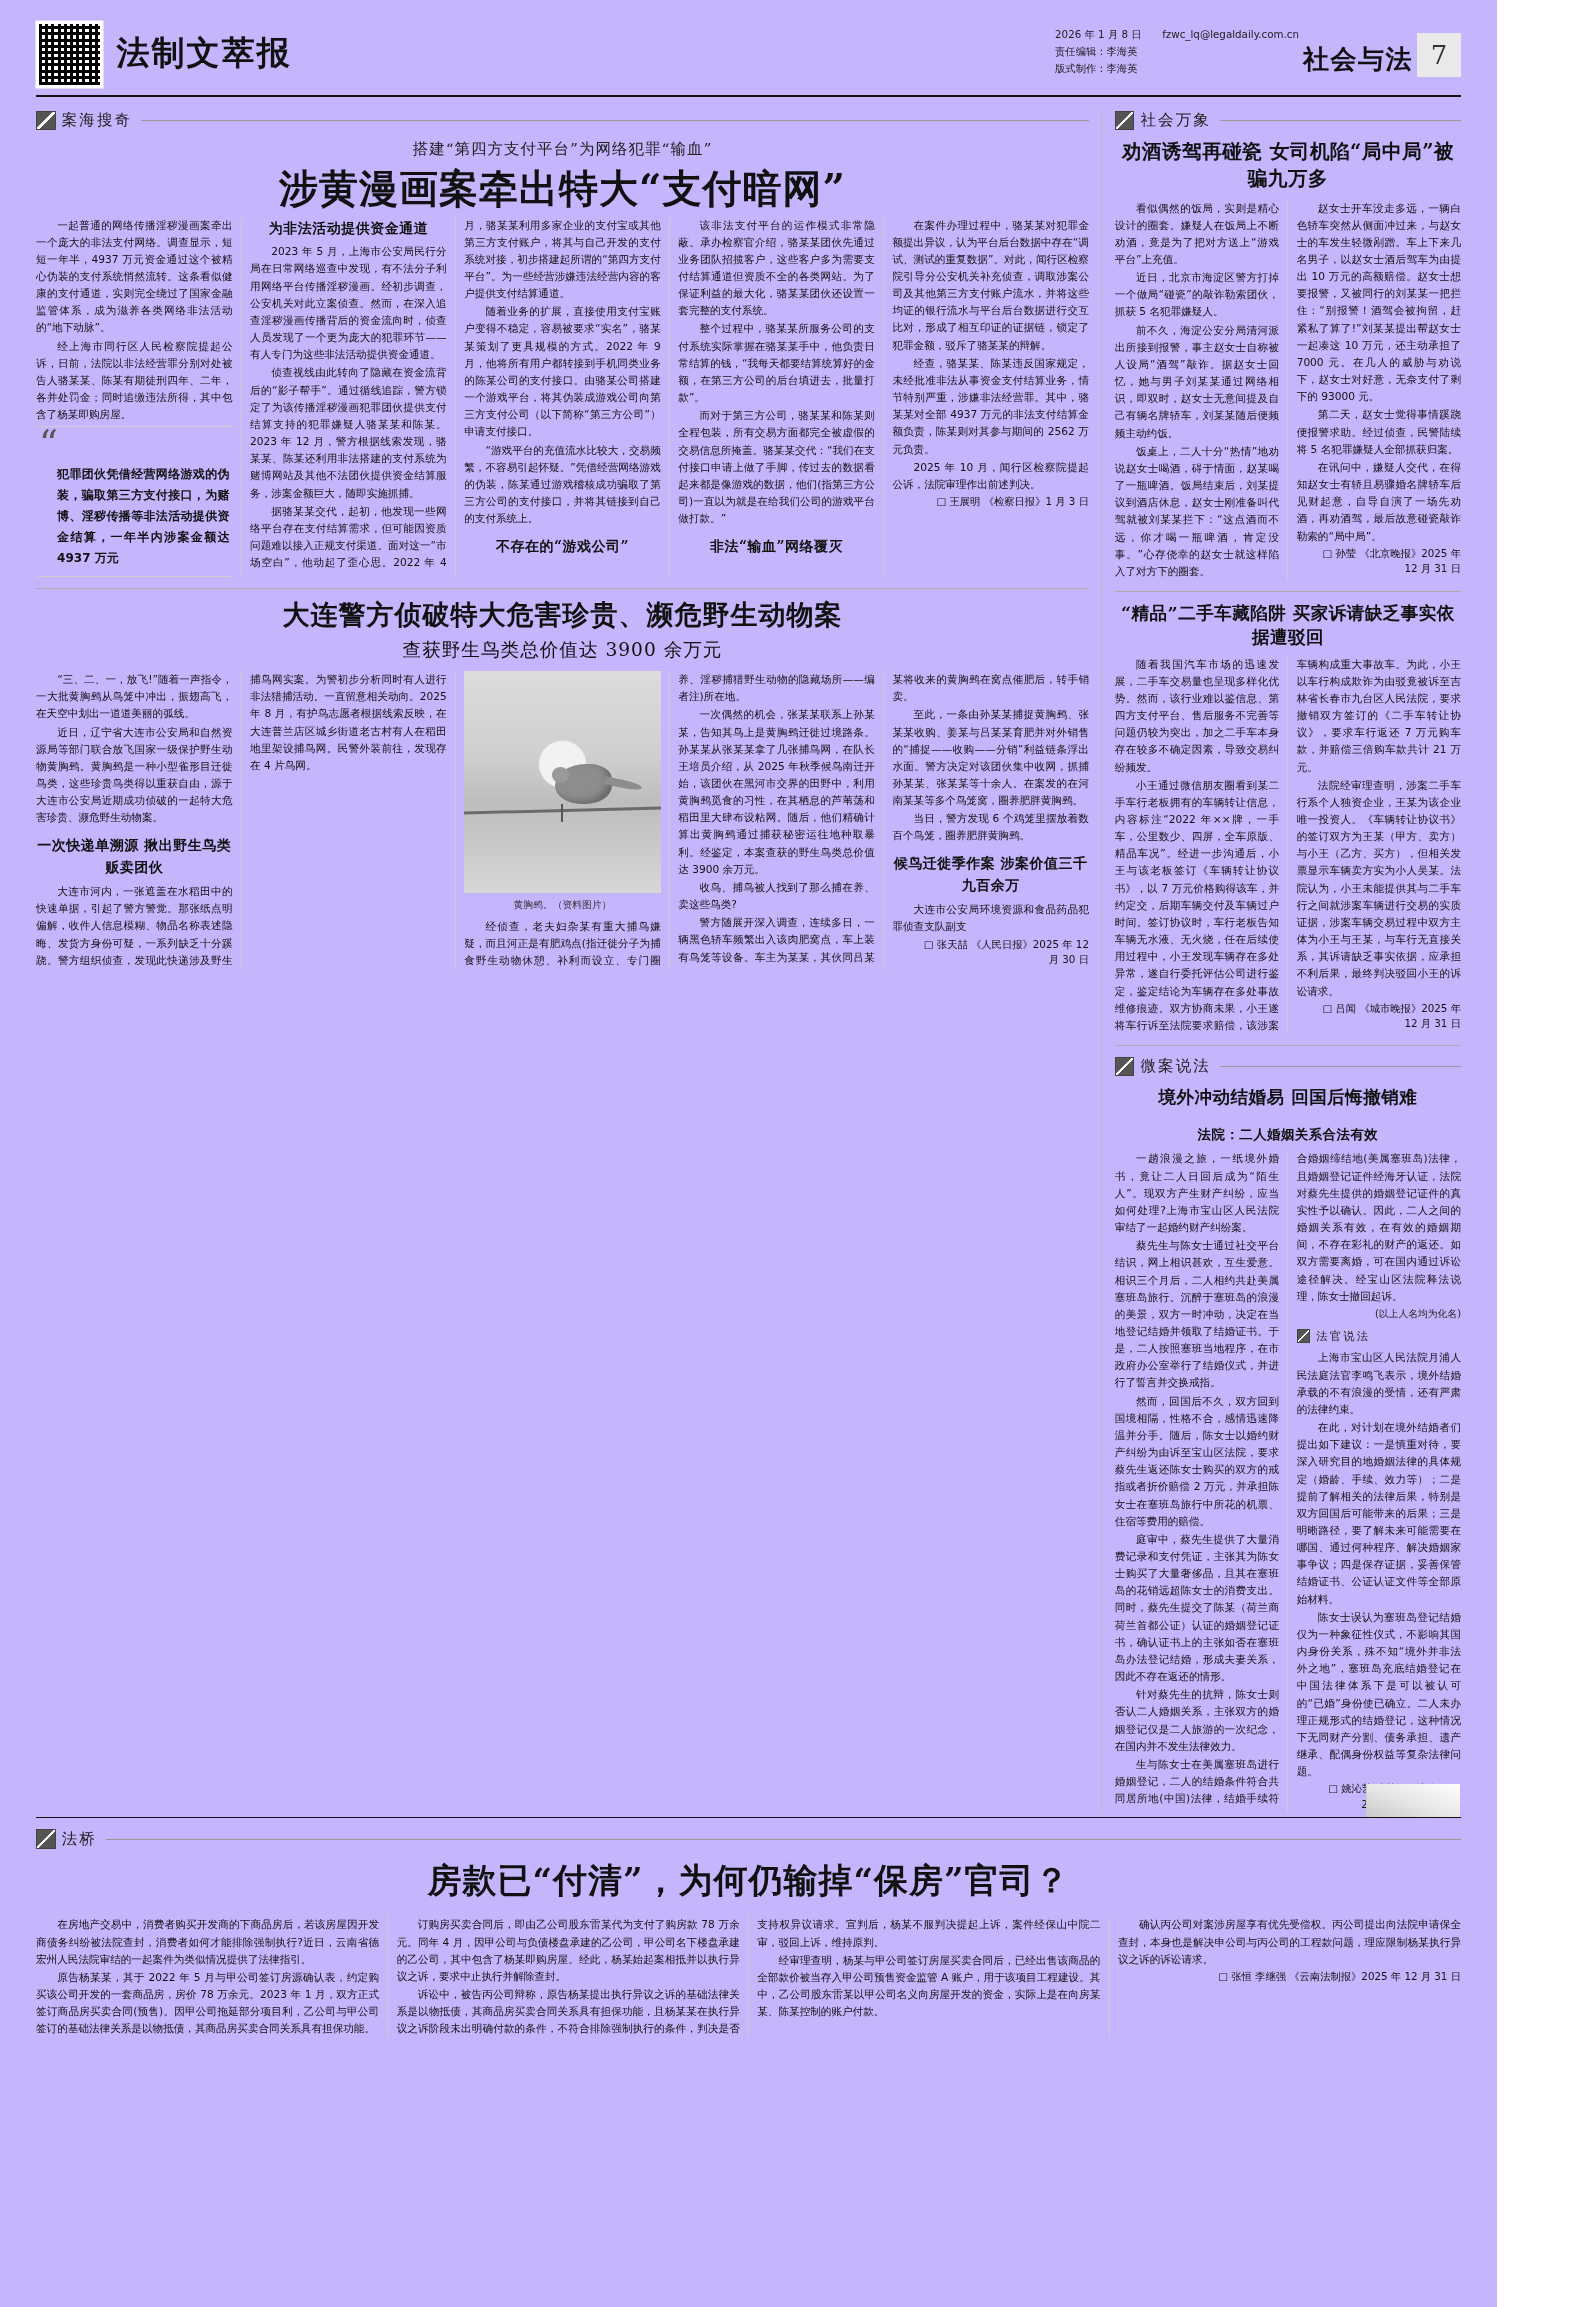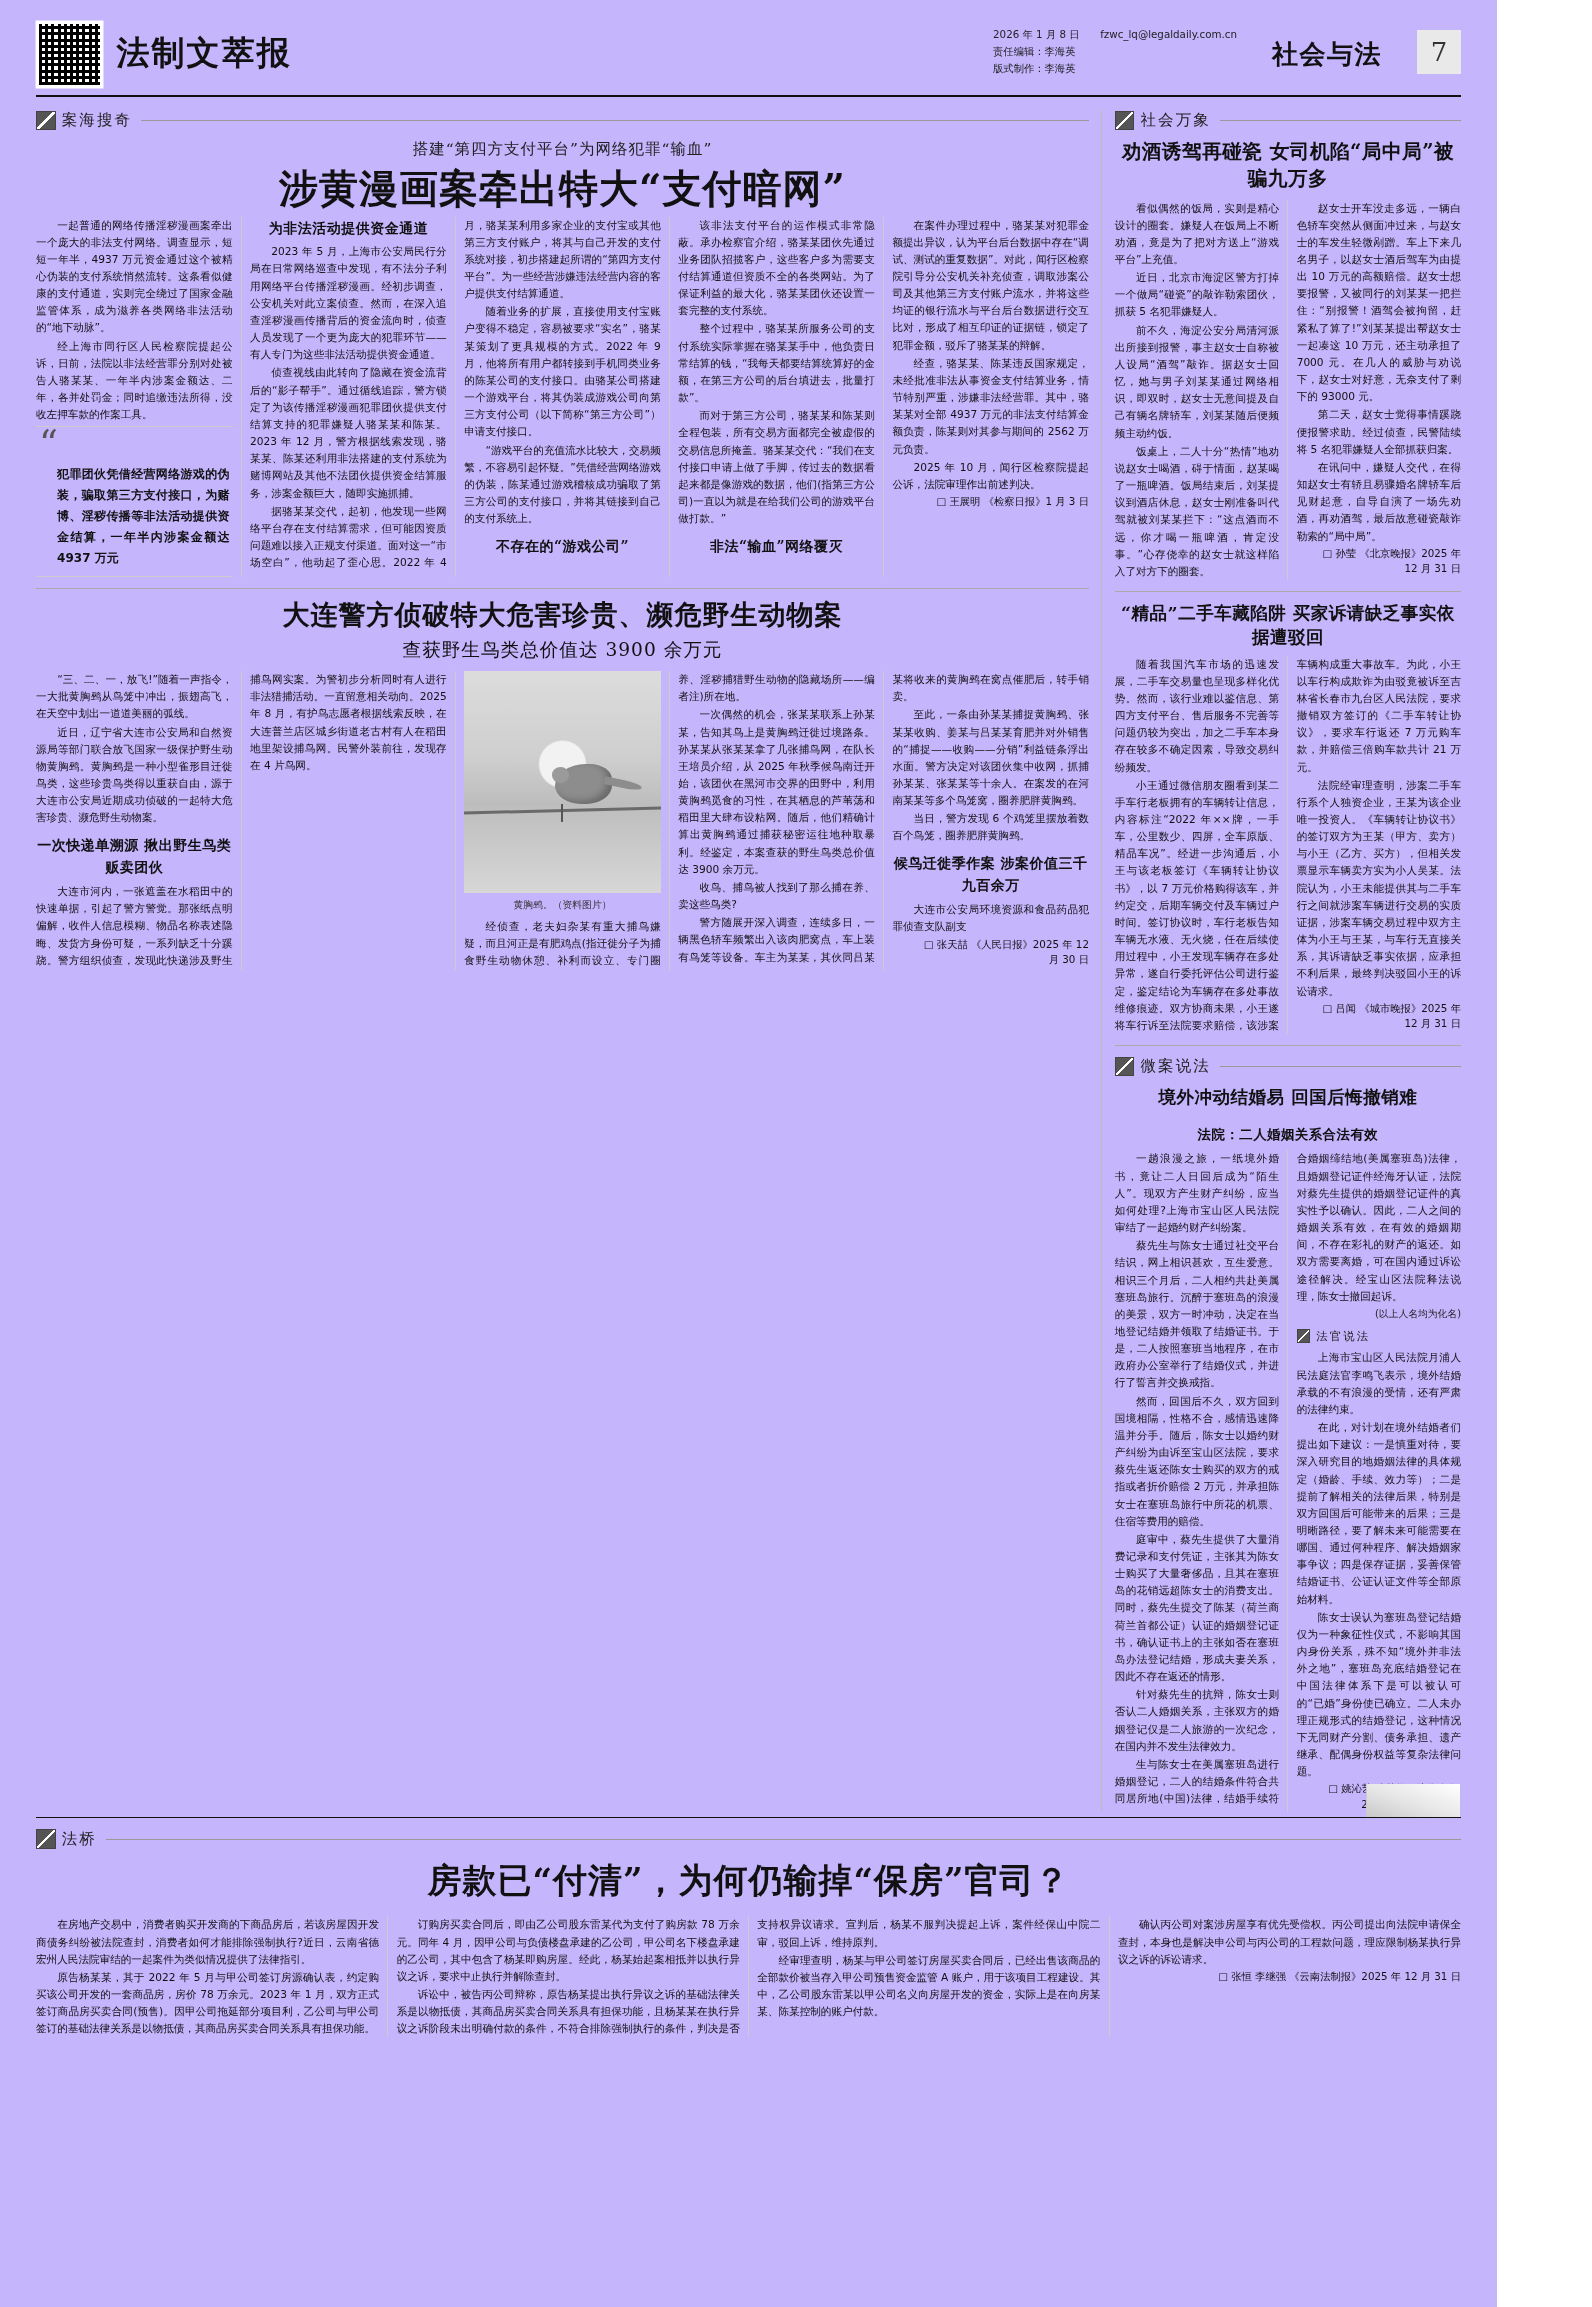--- a/index.html
+++ b/index.html
@@ -40,22 +40,22 @@
     font-weight:bold;
     font-size:33px;
     letter-spacing:2.1px;
     color:#111;
     margin-top:10.3px;
     white-space:nowrap;
   }
   .mast-right{
     margin-left:auto;
     display:flex;
-    align-items:center;
-    gap:35px;
+    align-items:flex-end;
+    gap:4px;
   }
   .mast-meta{
     font-size:10.3px;
     line-height:1.65;
     color:#222;
     text-align:left;
     margin-top:5.2px;
   }
   .mast-meta .row2{display:flex;gap:20.6px;}
   .section-title{
@@ -287,21 +287,21 @@
         <span class="mark"></span>
         <span class="txt">案海搜奇</span>
         <span class="line"></span>
       </div>
 
       <div class="kicker">搭建“第四方支付平台”为网络犯罪“输血”</div>
       <h1 class="headline main-head">涉黄漫画案牵出特大“支付暗网”</h1>
 
       <div class="cols c5 colrule">
         <p>一起普通的网络传播淫秽漫画案牵出一个庞大的非法支付网络。调查显示，短短一年半，4937 万元资金通过这个被精心伪装的支付系统悄然流转。这条看似健康的支付通道，实则完全绕过了国家金融监管体系，成为滋养各类网络非法活动的“地下动脉”。</p>
-        <p>经上海市同行区人民检察院提起公诉，日前，法院以非法经营罪分别对处被告人骆某某、一年半内涉案金额达、二年，各并处罚金；同时追缴违法所得，没收左押车款的作案工具。</p>
+        <p>经上海市同行区人民检察院提起公诉，日前，法院以非法经营罪分别对处被告人骆某某、陈某有期徒刑四年、二年，各并处罚金；同时追缴违法所得，其中包含了杨某即购房屋。</p>
 
         <div class="pullquote">
           <span class="qmark">“</span>
           <p class="qtext">犯罪团伙凭借经营网络游戏的伪装，骗取第三方支付接口，为赌博、淫秽传播等非法活动提供资金结算，一年半内涉案金额达 4937 万元</p>
         </div>
 
         <div class="sub-title">为非法活动提供资金通道</div>
         <p>2023 年 5 月，上海市公安局民行分局在日常网络巡查中发现，有不法分子利用网络平台传播淫秽漫画。经初步调查，公安机关对此立案侦查。然而，在深入追查淫秽漫画传播背后的资金流向时，侦查人员发现了一个更为庞大的犯罪环节——有人专门为这些非法活动提供资金通道。</p>
         <p>侦查视线由此转向了隐藏在资金流背后的“影子帮手”。通过循线追踪，警方锁定了为该传播淫秽漫画犯罪团伙提供支付结算支持的犯罪嫌疑人骆某某和陈某。2023 年 12 月，警方根据线索发现，骆某某、陈某还利用非法搭建的支付系统为赌博网站及其他不法团伙提供资金结算服务，涉案金额巨大，随即实施抓捕。</p>
         <p>据骆某某交代，起初，他发现一些网络平台存在支付结算需求，但可能因资质问题难以接入正规支付渠道。面对这一“市场空白”，他动起了歪心思。2022 年 4 月，骆某某利用多家企业的支付宝或其他第三方支付账户，将其与自己开发的支付系统对接，初步搭建起所谓的“第四方支付平台”。为一些经营涉嫌违法经营内容的客户提供支付结算通道。</p>

